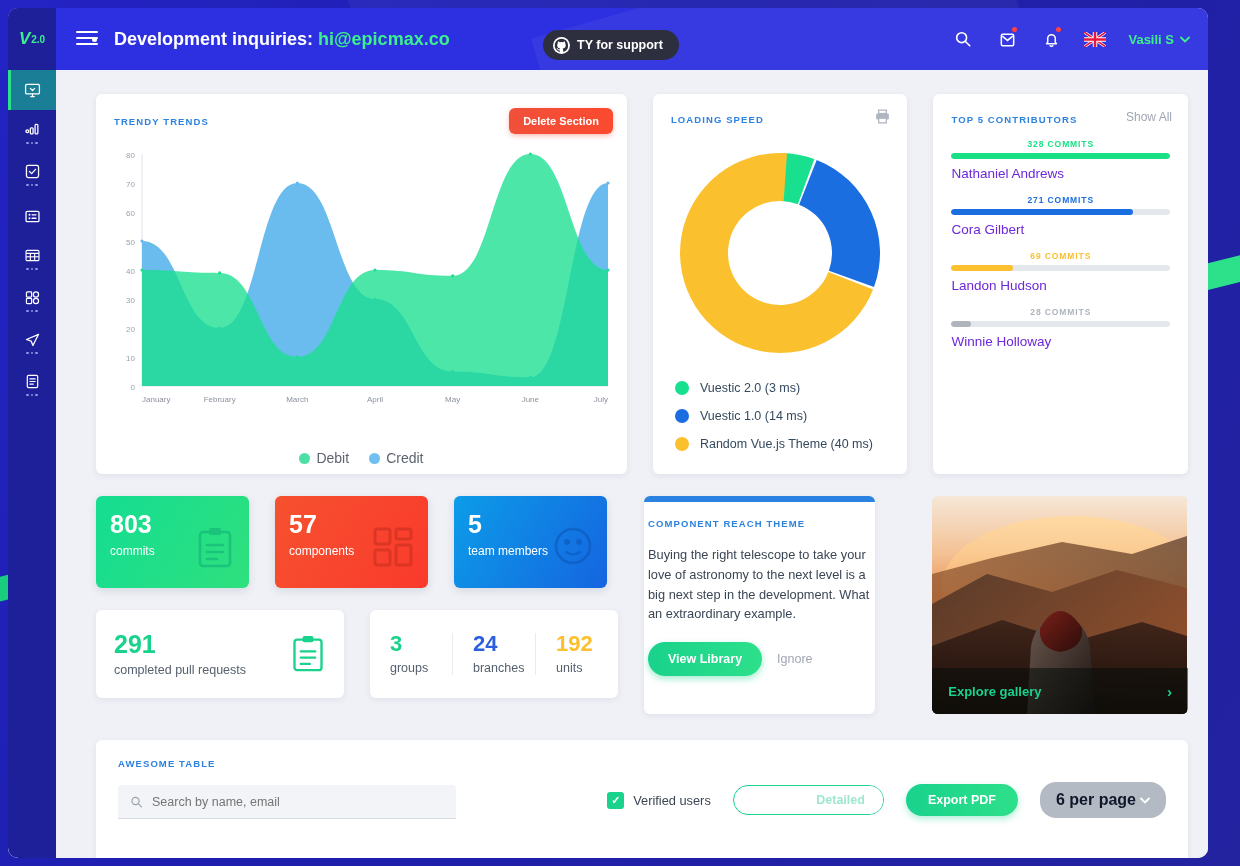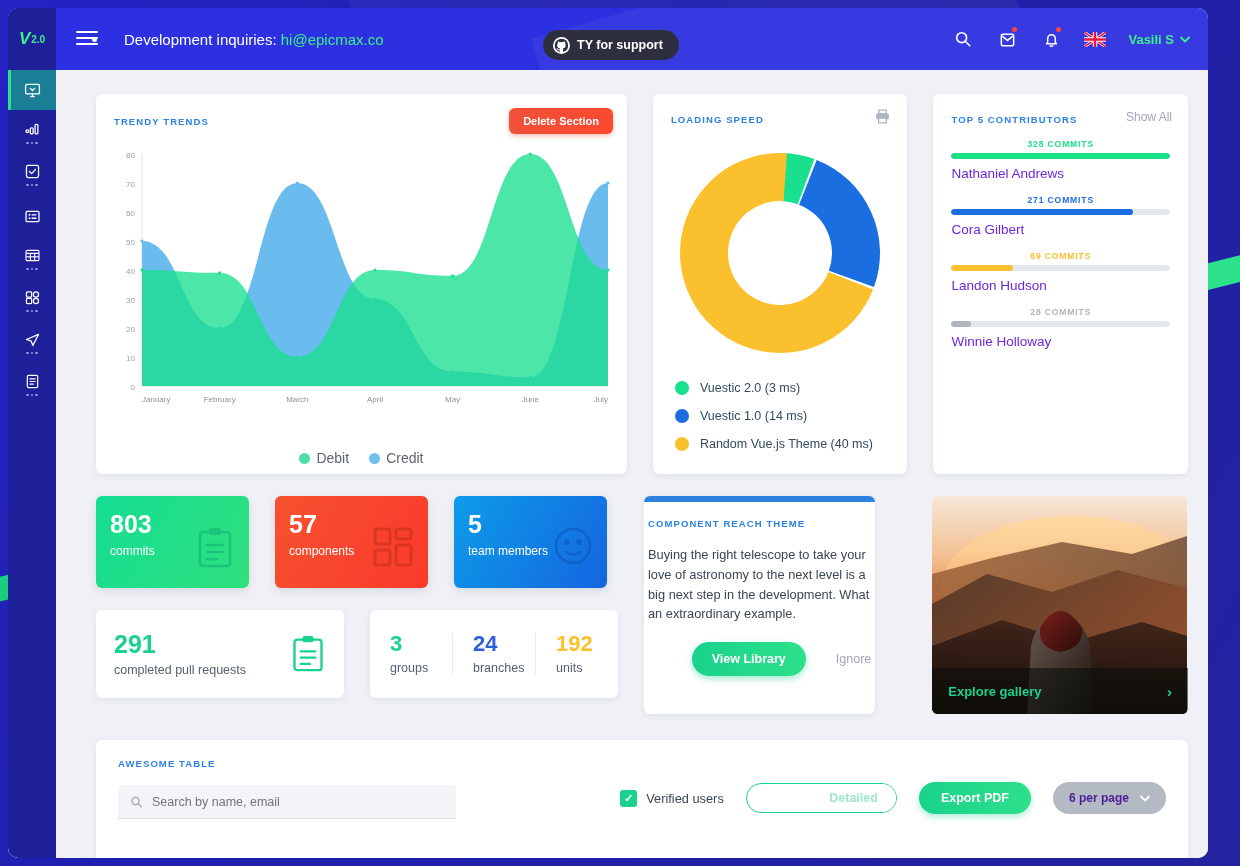--- a/index.html
+++ b/index.html
@@ -66,21 +66,21 @@
   }
   #brand-v { color:#3cf08b; font-weight:bold; font-size:17px; font-style:italic; letter-spacing:-1px;}
   #brand-ver { color:#3cf08b; font-size:10px; font-weight:bold; margin-left:2px; }
   #hamburger { margin-left: 20px; width:22px; height:16px; position:relative; z-index:2; cursor:pointer;}
   #hamburger span { display:block; height:2px; background:#fff; border-radius:2px; margin-bottom:4px;}
   #hamburger span:nth-child(1){ width:22px;}
   #hamburger span:nth-child(2){ width:22px;}
   #hamburger span:nth-child(3){ width:22px;}
   #hamburger .dot { position:absolute; right:1px; top:6px; width:5px; height:5px; border-radius:50%; background:#fff;}
   #nav-msg {
-    margin-left: 26px; color:#ffffff; font-size:15px; font-weight:400;
+    margin-left: 16px; color:#ffffff; font-size:18px; font-weight:700;
     position:relative; z-index:2; white-space:nowrap;
   }
   #nav-msg .email { color:#3cf08b; }
   #gh-pill {
     position:absolute; left:535px; top:22px;
     height:30px; padding:0 16px 0 10px;
     background:#2e2f3e; border-radius:16px;
     display:flex; align-items:center; gap:7px;
     color:#fff; font-size:12.5px; font-weight:bold;
     z-index:3; cursor:pointer;
@@ -191,21 +191,21 @@
   .triple-cell + .triple-cell { border-left:1px solid #e8ebf0; }
   .triple-num { font-size:22px; font-weight:bold; line-height:1;}
   .triple-label { font-size:12.5px; color:#55606e; margin-top:6px;}
 
   
   #reach-card { width:255px; height:218px; border-radius:6px; background:#fff;
     box-shadow:0 2px 6px rgba(40,50,80,0.08); overflow:hidden; position:relative;}
   #reach-stripe { height:6px; background:#2c82e0; }
   #reach-body { padding:16px 4px; }
   #reach-text { margin-top:16px; font-size:12.8px; line-height:1.55; color:#3b4654;}
-  #reach-actions { margin-top:18px; display:flex; align-items:center; gap:30px;justify-content:flex-end;}
+  #reach-actions { margin-top:18px; display:flex; align-items:center; gap:15px;}
   #view-library {
     background:linear-gradient(90deg,#19d28c,#2de08a);
     border:none; color:#fff; font-size:12.5px; font-weight:bold;
     padding:10px 20px; border-radius:18px; cursor:pointer;
     box-shadow:0 3px 7px rgba(25,210,140,0.4);
   }
   #ignore-btn { color:#a0a6b3; font-size:12.5px; cursor:pointer;}
 
   
   #gallery-card { width:282px; height:218px; border-radius:6px; overflow:hidden; position:relative; cursor:pointer;margin-left:31px;}
@@ -234,22 +234,22 @@
     display:flex; align-items:center; justify-content:center; color:#fff; font-size:11px; font-weight:bold;}
   .cb-label { font-size:12.8px; color:#3b4654;}
   #toggle-group { display:flex; height:30px; border-radius:15px; overflow:hidden;
     border:1px solid #19d28c; cursor:pointer;}
   .tg-seg { display:flex; align-items:center; padding:0 18px; font-size:12.5px; font-weight:bold;}
   .tg-on { background:#8b5cf6; color:#fff;margin-top:29px;}
   .tg-off { background:#fff; color:#9fe8cd;}
   #export-pdf { background:linear-gradient(90deg,#19d28c,#2de08a); border:none; color:#fff;
     font-size:12.5px; font-weight:bold; padding:9px 22px; border-radius:16px; cursor:pointer;
     box-shadow:0 3px 7px rgba(25,210,140,0.35);}
-  #per-page { background:#b4bac4; color:#4c1d95; border:none; font-size:12px; font-weight:bold;
-    padding:9px 16px; border-radius:16px; cursor:pointer; display:flex; align-items:center; gap:11px;}
+  #per-page { background:#b4bac4; color:#0f172a; border:none; font-size:16px; font-weight:bold;
+    padding:9px 16px; border-radius:16px; cursor:pointer; display:flex; align-items:center; gap:4px;}
 </style>
 </head>
 <body>
 
 <div id="bg-outer">
   <div id="bg-diag"></div>
   <div id="bg-stripe-right"></div>
   <div id="bg-stripe-left"></div>
 </div>
 

